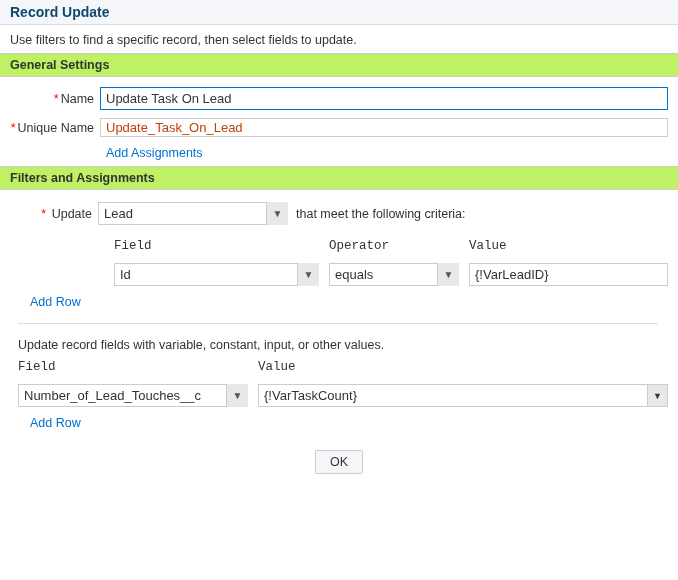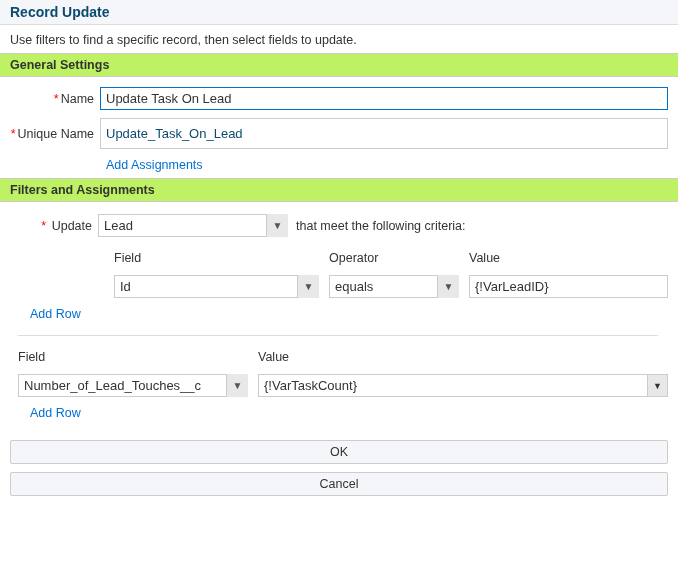--- a/index.html
+++ b/index.html
@@ -66,24 +66,24 @@
       border: 1.5px solid #0070d2;
       padding: 3px 5px;
       font-size: 13px;
       outline: none;
       color: #333;
     }
 
     .form-input-normal {
       flex: 1;
       border: 1px solid #ccc;
-      padding: 7px 5px;
+      padding: 1px 5px;
       font-size: 13px;
       outline: none;
-      color: #0c4a6e;
+      color: #c2410c;
     }
 
     .add-link {
       color: #0070d2;
       text-decoration: none;
       font-size: 12.5px;
       cursor: pointer;
       margin-left: 96px;
     }
 
@@ -148,20 +148,21 @@
       align-items: flex-start;
       gap: 10px;
       margin-bottom: 6px;
       padding-left: 10px;
     }
 
     .col-header {
       font-size: 12.5px;
       color: #333;
       margin-bottom: 4px;
+      font-family: Liberation Mono, monospace;
     }
 
     .col-field { width: 205px; }
     .col-operator { width: 130px; }
     .col-value { flex: 1; }
 
     .text-input-box {
       border: 1px solid #ccc;
       padding: 3px 5px;
       font-size: 13px;
@@ -188,21 +189,20 @@
       padding: 0 10px 8px 10px;
       font-size: 12.5px;
       color: #333;
     }
 
     .bottom-buttons {
       display: flex;
       justify-content: center;
       gap: 8px;
       padding: 14px 10px 10px 10px;
-      flex-direction: column;
     }
 
     .btn {
       border: 1px solid #ccc;
       background: #f4f6f9;
       padding: 4px 14px;
       font-size: 12.5px;
       cursor: pointer;
       color: #333;
       border-radius: 2px;
@@ -328,20 +328,21 @@
   </div>
 
   <div style="margin: 8px 0 0 10px;">
     <a class="add-row-link" href="#">
       <span>Add Row</span>
     </a>
   </div>
 
   <hr class="divider">
 
+  <div class="update-fields-label">Update record fields with variable, constant, input, or other values.</div>
 
   <div class="field-row" style="padding-left:10px;">
     <div style="width:230px;">
       <div class="col-header">Field</div>
     </div>
     <div class="col-value">
       <div class="col-header">Value</div>
     </div>
   </div>
 
@@ -365,14 +366,13 @@
   <div style="margin: 8px 0 0 10px;">
     <a class="add-row-link" href="#">
       <span>Add Row</span>
     </a>
   </div>
 
 </div>
 
 <div class="bottom-buttons">
   <button class="btn">OK</button>
-  <button class="btn">Cancel</button>
 </div>
 
 </body></html>

